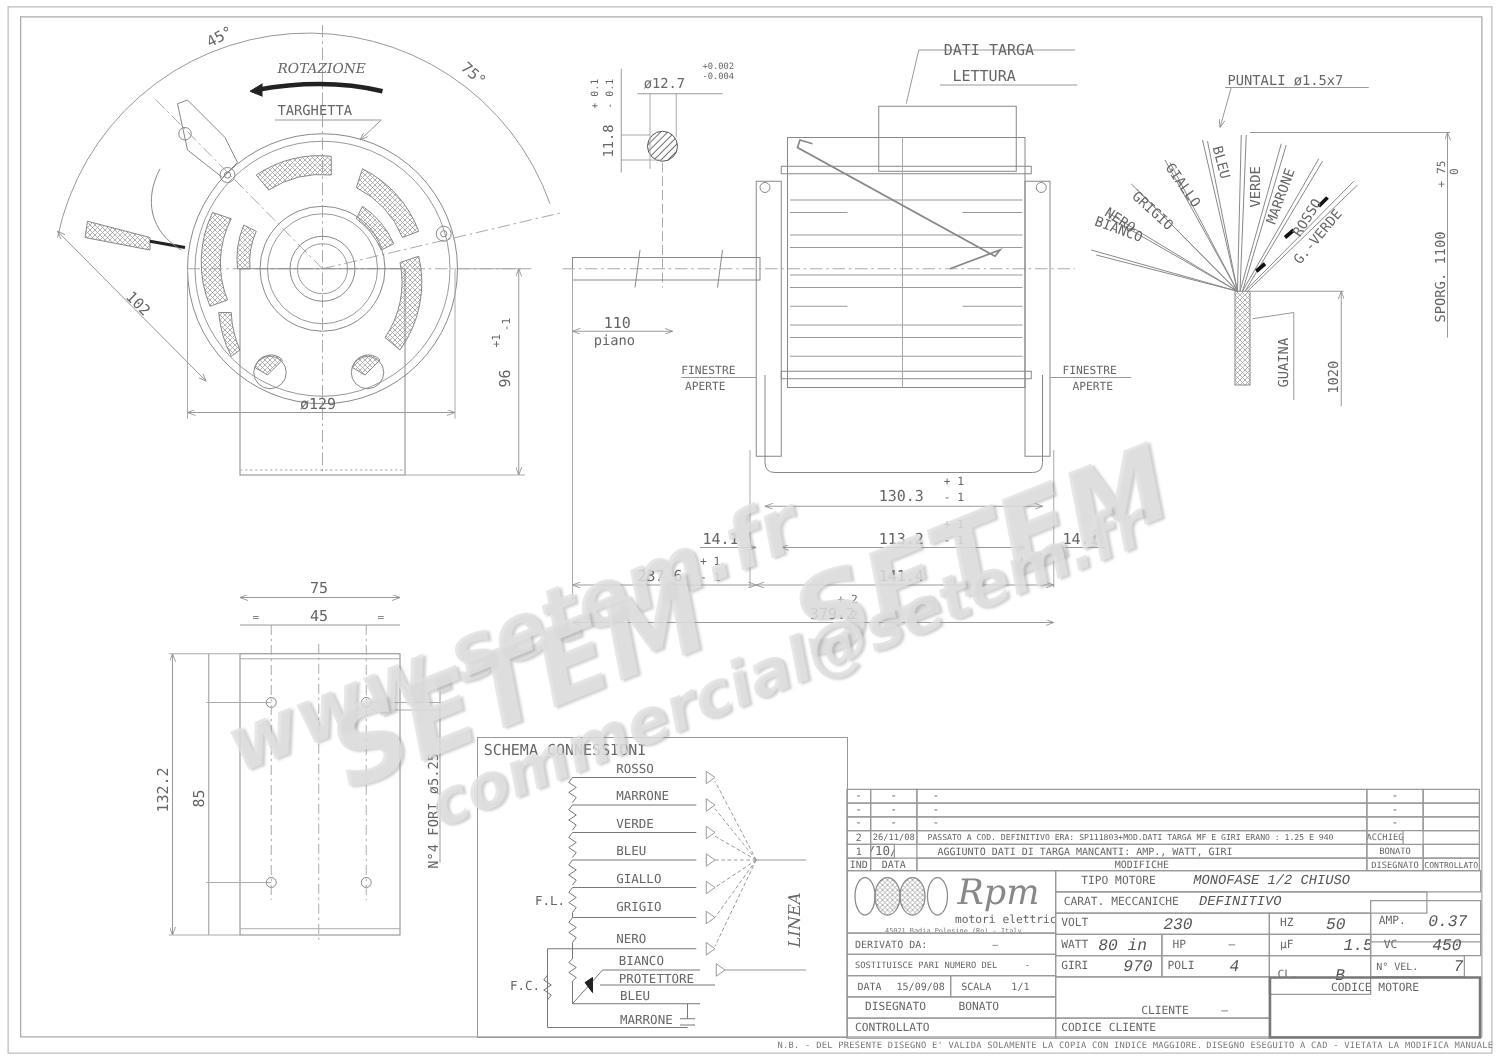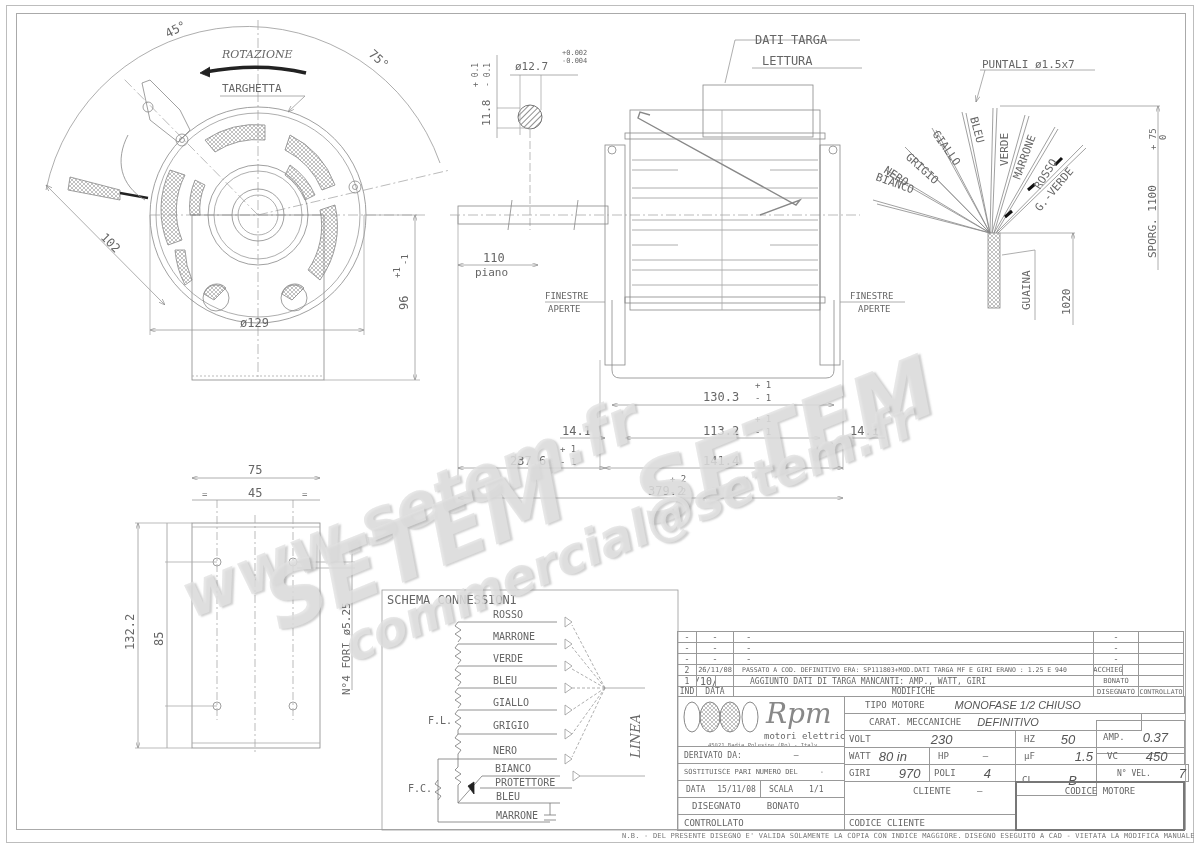--- a/index.html
+++ b/index.html
@@ -3,21 +3,21 @@
 <meta charset="utf-8">
 <style>
   html,body{margin:0;padding:0;background:#ffffff;}
   body{width:1200px;height:848px;position:relative;overflow:hidden;font-family:"DejaVu Sans Mono","Liberation Mono",monospace;color:#555;}
   .sheet{position:absolute;left:0;top:0;width:1200px;height:848px;}
   .frame-outer{position:absolute;left:6px;top:5px;width:1188px;height:838px;border:1px solid #bdbdbd;box-sizing:border-box;}
   .frame-inner{position:absolute;left:16px;top:13px;width:1170px;height:817px;border:1px solid #aaa;box-sizing:border-box;}
   svg text{font-family:"DejaVu Sans Mono","Liberation Mono",monospace;fill:#666;}
   .it{font-family:"DejaVu Serif","Liberation Serif",serif;font-style:italic;}
   .cell{position:absolute;box-sizing:border-box;border:1px solid #999;font-size:9px;color:#666;display:flex;align-items:center;white-space:nowrap;overflow:hidden;}
-  .val{font-family:Liberation Sans, sans-serif;font-style:italic;font-size:13px;color:#555;}
+  .val{font-family:Liberation Mono, monospace;font-style:italic;font-size:13px;color:#555;}
   .footer{position:absolute;top:832px;font-size:7px;color:#777;letter-spacing:0.2px;white-space:nowrap;}
   .watermark{position:absolute;font-family:"DejaVu Sans","Liberation Sans",sans-serif;font-weight:bold;font-style:italic;color:rgba(225,225,225,0.8);text-shadow:2px 2px 2px rgba(150,150,150,0.45);white-space:nowrap;transform-origin:left top;pointer-events:none;}
 </style>
 </head>
 <body>
 
 <div class="sheet">
   <div class="frame-outer"></div>
   <div class="frame-inner"></div>
 
@@ -404,39 +404,39 @@
     <div class="cell" style="left:677px;top:746px;width:168px;height:18px;padding-left:6px;font-size:8px">
       <span>DERIVATO DA:</span>
       <span style="margin-left:52px">—</span>
     </div>
     <div class="cell" style="left:677px;top:763px;width:168px;height:18px;padding-left:6px;font-size:7px">
       <span>SOSTITUISCE PARI NUMERO DEL</span>
       <span style="margin-left:22px">-</span>
     </div>
     <div class="cell" style="left:677px;top:780px;width:84px;height:18px;padding-left:8px;font-size:8px">
       <span>DATA</span>
-      <span style="margin-left:12px">15/11/08</span>
+      <span style="margin-left:12px">15/09/08</span>
     </div>
     <div class="cell" style="left:760px;top:780px;width:85px;height:18px;padding-left:8px;font-size:8px">
       <span>SCALA</span>
       <span style="margin-left:16px">1/1</span>
     </div>
     <div class="cell" style="left:677px;top:797px;width:168px;height:18px;padding-left:14px;font-size:9px">
       <span>DISEGNATO</span>
       <span style="margin-left:26px">BONATO</span>
     </div>
     <div class="cell" style="left:677px;top:814px;width:168px;height:17px;padding-left:6px;font-size:9px">
       <span>CONTROLLATO</span>
     </div>
 
     <div class="cell" style="left:844px;top:696px;width:341px;height:18px;padding-left:20px;font-size:9px">
       <span>TIPO MOTORE</span>
       <span class="val" style="margin-left:30px;font-size:11px">MONOFASE 1/2 CHIUSO</span>
     </div>
-    <div class="cell" style="left:844px;top:713px;width:298px;height:18px;padding-left:24px;font-size:9px">
+    <div class="cell" style="left:844px;top:713px;width:298px;height:18px;padding-left:6px;font-size:9px">
       <span>CARAT. MECCANICHE</span>
       <span class="val" style="margin-left:16px;font-size:11px">DEFINITIVO</span>
     </div>
 
     <div class="cell" style="left:844px;top:730px;width:172px;height:18px;padding-left:4px">
       <span>VOLT</span>
       <span class="val" style="margin-left:60px">230</span>
     </div>
     <div class="cell" style="left:1015px;top:730px;width:82px;height:18px;padding-left:8px">
       <span>HZ</span>
@@ -469,26 +469,26 @@
       <span class="val" style="margin-left:28px">970</span>
     </div>
     <div class="cell" style="left:929px;top:764px;width:87px;height:18px;padding-left:4px">
       <span>POLI</span>
       <span class="val" style="margin-left:28px">4</span>
     </div>
     <div class="cell" style="left:1015px;top:764px;width:82px;height:32px;padding-left:6px">
       <span>CL.</span>
       <span class="val" style="margin-left:30px">B</span>
     </div>
-    <div class="cell" style="left:1096px;top:764px;width:93px;height:18px;padding-left:20px;font-size:8px">
+    <div class="cell" style="left:1096px;top:764px;width:76px;height:18px;padding-left:4px;font-size:8px">
       <span>N° VEL.</span>
       <span class="val" style="margin-left:28px">7</span>
     </div>
 
-    <div class="cell" style="left:844px;top:781px;width:172px;height:34px;align-items:flex-start;padding-top:4px;padding-left:68px;font-size:9px">
+    <div class="cell" style="left:844px;top:781px;width:172px;height:34px;align-items:flex-end;padding-top:4px;padding-left:68px;font-size:9px">
       <span>CLIENTE</span>
       <span style="margin-left:26px">—</span>
     </div>
     <div class="cell" style="left:844px;top:814px;width:172px;height:17px;padding-left:4px;font-size:9px">
       <span>CODICE CLIENTE</span>
     </div>
     <div class="cell" style="left:1015px;top:781px;width:170px;height:50px;border:2px solid #777;flex-direction:column;justify-content:flex-start;padding-top:3px">
       <span style="font-size:9px">CODICE MOTORE</span>
     </div>
   </div>

